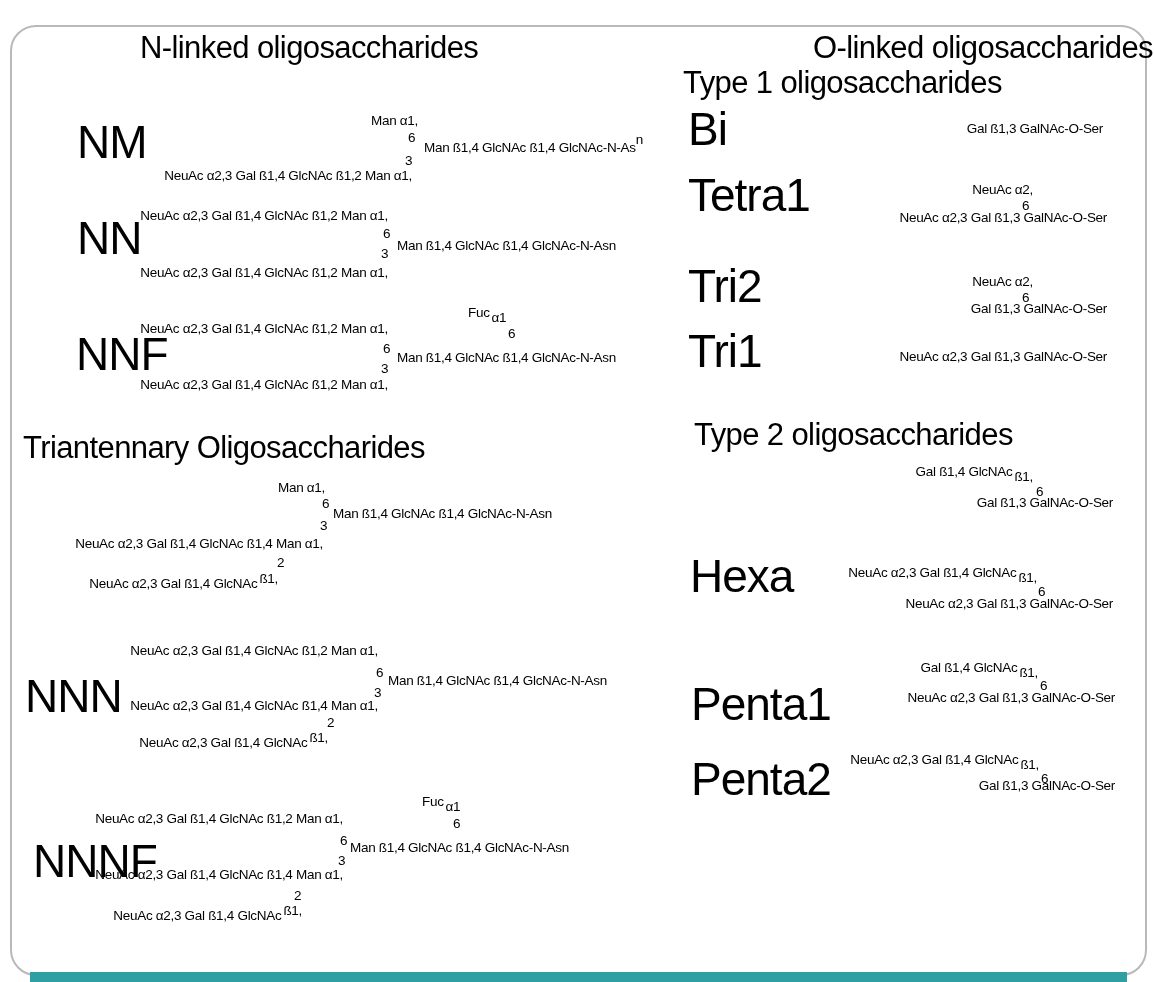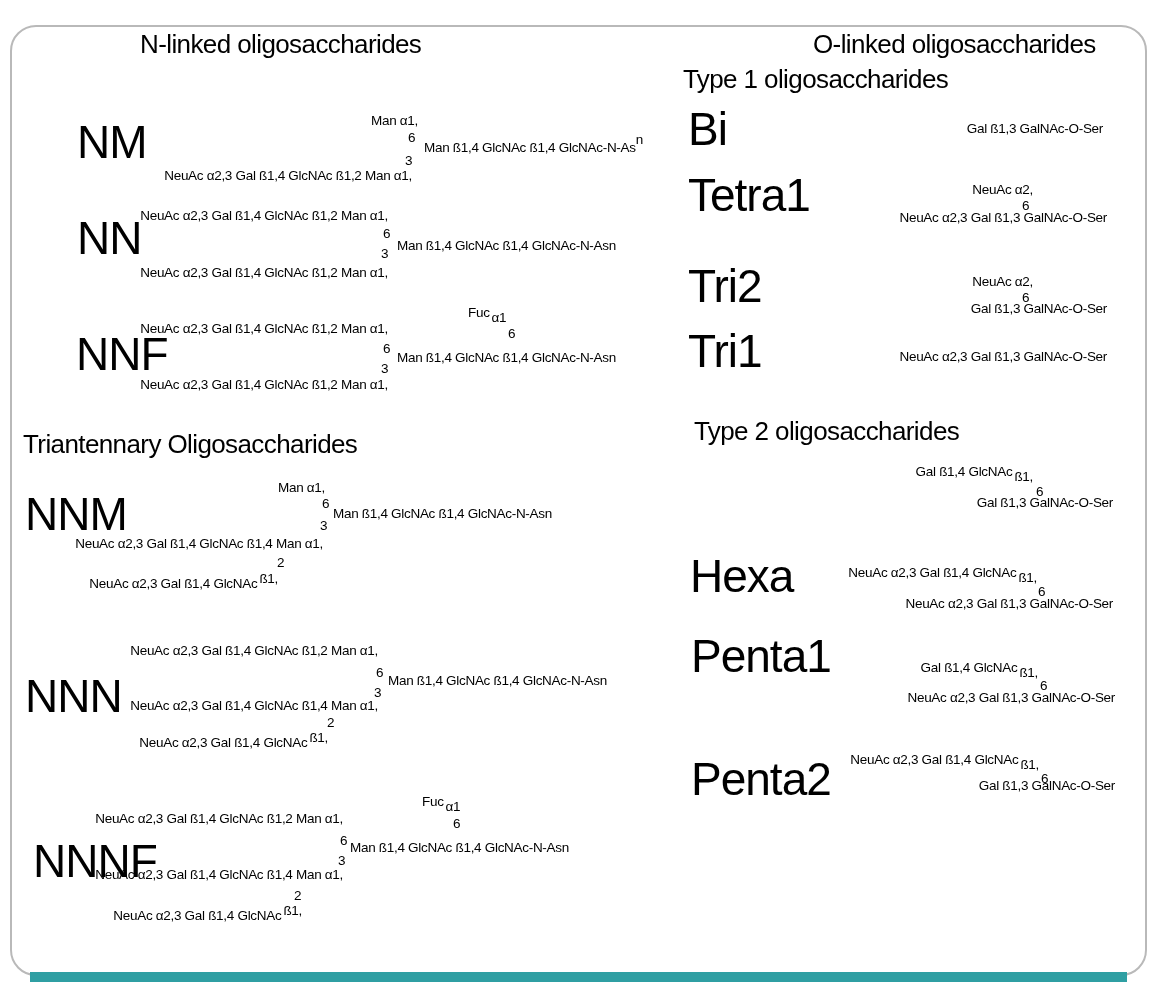--- a/index.html
+++ b/index.html
@@ -1,20 +1,20 @@
 <!DOCTYPE html>
 <html><head>
 <meta charset="utf-8">
 <style>
   html,body { margin:0; padding:0; background:#ffffff; }
   .canvas { position:relative; width:1154px; height:982px; background:#fff; overflow:hidden;
             font-family:"Liberation Sans", sans-serif; color:#000; }
   .border-box { position:absolute; left:10px; top:25px; width:1133px; height:947px;
                 border:2px solid #b9b9b9; border-radius:26px; background:#fff; }
-  .hdr { position:absolute; font-size:26px; letter-spacing:-0.6px; white-space:pre; line-height:1.15; }
+  .hdr { position:absolute; font-size:31px; letter-spacing:-0.6px; white-space:pre; line-height:1.15; }
   .lbl { position:absolute; font-size:46px; letter-spacing:-1px; white-space:pre; line-height:1; }
   .t   { position:absolute; font-size:13.5px; letter-spacing:-0.3px; white-space:pre; line-height:1.15; }
   .sub  { position:relative; top:5px;  margin-left:2px; }
   .sup  { position:relative; top:-5px; margin-left:2px; }
   .supn { position:relative; top:-8px; }
   .caption { position:absolute; left:10px; top:941px; width:1133px; text-align:center;
              font-size:14px; letter-spacing:-0.2px; }
   .accent { position:absolute; left:30px; top:972px; width:1097px; height:10px; background:#2f9fa3; }
 </style>
 </head>
@@ -45,21 +45,20 @@
 
   <span class="lbl" style="left:76px;top:331px">NNF</span>
   <span class="t" style="left:468px;top:305px"><span>Fuc</span><span class="sub">α1</span></span>
   <span class="t" style="left:508px;top:326px">6</span>
   <span class="t" style="right:766px;top:321px">NeuAc α2,3 Gal ß1,4 GlcNAc ß1,2 Man α1,</span>
   <span class="t" style="left:383px;top:341px">6</span>
   <span class="t" style="left:381px;top:361px">3</span>
   <span class="t" style="left:397px;top:350px">Man ß1,4 GlcNAc ß1,4 GlcNAc-N-Asn</span>
   <span class="t" style="right:766px;top:377px">NeuAc α2,3 Gal ß1,4 GlcNAc ß1,2 Man α1,</span>
 
-  <span class="lbl" style="left:25px;top:491px">NNM</span>
   <span class="t" style="right:829px;top:480px">Man α1,</span>
   <span class="t" style="left:322px;top:496px">6</span>
   <span class="t" style="left:320px;top:518px">3</span>
   <span class="t" style="left:333px;top:506px">Man ß1,4 GlcNAc ß1,4 GlcNAc-N-Asn</span>
   <span class="t" style="right:831px;top:536px">NeuAc α2,3 Gal ß1,4 GlcNAc ß1,4 Man α1,</span>
   <span class="t" style="left:277px;top:555px">2</span>
   <span class="t" style="right:876px;top:576px"><span>NeuAc α2,3 Gal ß1,4 GlcNAc</span><span class="sup">ß1,</span></span>
 
   <span class="lbl" style="left:25px;top:673px">NNN</span>
   <span class="t" style="right:776px;top:643px">NeuAc α2,3 Gal ß1,4 GlcNAc ß1,2 Man α1,</span>
@@ -99,21 +98,21 @@
 
   <span class="t" style="right:121px;top:464px"><span>Gal ß1,4 GlcNAc</span><span class="sub">ß1,</span></span>
   <span class="t" style="left:1036px;top:484px">6</span>
   <span class="t" style="right:41px;top:495px">Gal ß1,3 GalNAc-O-Ser</span>
 
   <span class="lbl" style="left:690px;top:553px">Hexa</span>
   <span class="t" style="right:117px;top:565px"><span>NeuAc α2,3 Gal ß1,4 GlcNAc</span><span class="sub">ß1,</span></span>
   <span class="t" style="left:1038px;top:584px">6</span>
   <span class="t" style="right:41px;top:596px">NeuAc α2,3 Gal ß1,3 GalNAc-O-Ser</span>
 
-  <span class="lbl" style="left:691px;top:633px">Penta1</span>
+  <span class="lbl" style="left:691px;top:681px">Penta1</span>
   <span class="t" style="right:116px;top:660px"><span>Gal ß1,4 GlcNAc</span><span class="sub">ß1,</span></span>
   <span class="t" style="left:1040px;top:678px">6</span>
   <span class="t" style="right:39px;top:690px">NeuAc α2,3 Gal ß1,3 GalNAc-O-Ser</span>
 
   <span class="lbl" style="left:691px;top:756px">Penta2</span>
   <span class="t" style="right:115px;top:752px"><span>NeuAc α2,3 Gal ß1,4 GlcNAc</span><span class="sub">ß1,</span></span>
   <span class="t" style="left:1041px;top:771px">6</span>
   <span class="t" style="right:39px;top:778px">Gal ß1,3 GalNAc-O-Ser</span>
 
   <div class="accent" style="background: rgb(47, 159, 163);"></div>

